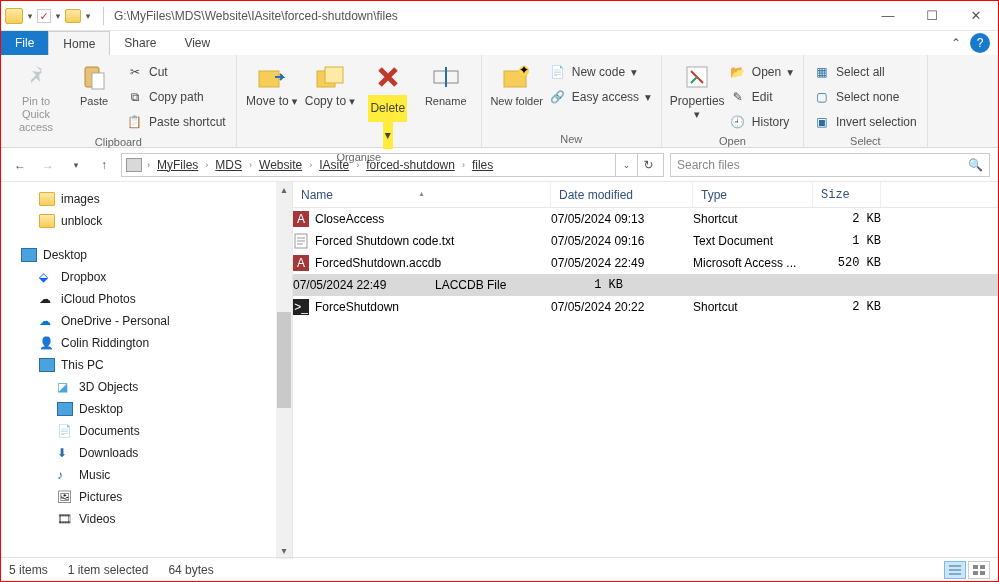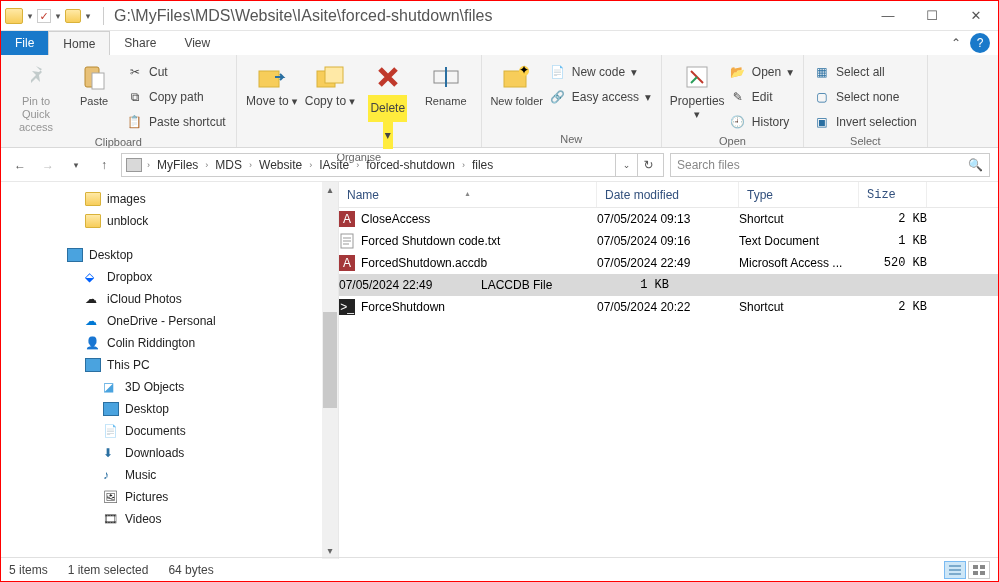--- a/index.html
+++ b/index.html
@@ -5,21 +5,21 @@
 * { margin: 0; padding: 0; box-sizing: border-box; font-family: "Segoe UI", Tahoma, sans-serif; font-size: 12px; }
 body { width: 999px; height: 582px; background: #fff; border: 1px solid red; overflow: hidden; position: relative; }
 
 
 .titlebar { height: 30px; display: flex; align-items: center; background: #fff; border-bottom: 1px solid #e5e5e5; }
 .qat { display: flex; align-items: center; gap: 2px; padding: 0 4px; }
 .qat .folder-ico { width: 18px; height: 16px; background: linear-gradient(#ffe9a6,#f7cd5a); border: 1px solid #d9b23a; border-radius: 2px; }
 .qat .check { width: 14px; height: 14px; border: 1px solid #ccc; color: #c0392b; text-align: center; line-height: 12px; font-size: 11px; }
 .qat .drop { width: 10px; text-align: center; color: #555; font-size: 9px; }
 .titlebar .sep { width: 1px; height: 18px; background: #ccc; margin: 0 6px; }
-.titlebar .path { flex: 1; color: #555; font-size: 16px; padding-left: 4px; }
+.titlebar .path { flex: 1; color: #555; font-size: 12px; padding-left: 4px; }
 .winbtns { display: flex; }
 .winbtns div { width: 44px; height: 30px; text-align: center; line-height: 30px; color: #555; font-size: 13px; }
 
 
 .tabs { height: 24px; display: flex; align-items: stretch; background: #fff; }
 .tab { padding: 0 14px; line-height: 24px; color: #444; cursor: default; }
 .tab.file { background: #1979ca; color: #fff; }
 .tab.active { border: 1px solid #d0d0d0; border-bottom: none; background: #f5f5f5; }
 .tabs .spacer { flex: 1; }
 .tabs .help { width: 20px; height: 20px; margin: 2px 8px 0 0; border-radius: 50%; background: #1979ca; color: #fff; text-align: center; line-height: 20px; font-size: 12px; }
@@ -38,29 +38,29 @@
 .smallbtn { display: flex; align-items: center; gap: 6px; color: #444; font-size: 11.5px; height: 22px; padding: 0 2px; white-space: nowrap; }
 .smallbtn .sico { width: 16px; height: 16px; display: flex; align-items: center; justify-content: center; }
 .highlight-del { background: #ffec3d; padding: 7px 2px; display:inline-block; }
 
 
 .navbar { height: 34px; display: flex; align-items: center; padding: 0 8px; gap: 6px; border-bottom: 1px solid #e8e8e8; }
 .navbtn { width: 22px; height: 22px; text-align: center; line-height: 22px; color: #555; }
 .navbtn.disabled { color: #bbb; }
 .addr { flex: 1; height: 24px; border: 1px solid #ccc; display: flex; align-items: center; padding: 0 4px; gap: 2px; }
 .addr .drv { width: 16px; height: 14px; background: #d9d9d9; border: 1px solid #999; }
-.addr .crumb { color: #333; padding: 0 2px; }
+.addr .crumb { color: #333; padding: 0 2px; text-decoration: underline; }
 .addr .ch { color: #777; font-size: 9px; padding: 0 3px; }
 .addr .tail { margin-left: auto; display: flex; }
 .addr .tail div { width: 22px; text-align: center; color: #555; border-left: 1px solid #ccc; line-height: 22px; }
 .search { width: 320px; height: 24px; border: 1px solid #ccc; display: flex; align-items: center; padding: 0 6px; color: #888; }
 .search .sico { margin-left: auto; color: #555; }
 
 
-.content { display: flex; height: 377px; margin-left: 46px; }
+.content { display: flex; height: 377px; }
 .treepane { width: 292px; border-right: 1px solid #e8e8e8; position: relative; overflow: hidden; }
 .tree { position:absolute; inset:0; overflow:hidden; padding-top: 6px; }
 .tree-row { display: flex; align-items: center; height: 22px; gap: 6px; color: #222; }
 .tree-row .tico { width: 16px; height: 14px; }
 .folder-small { background: linear-gradient(#ffe9a6,#f7cd5a); border: 1px solid #d9b23a; border-radius: 1px; }
 .pc-small { background: #4aa3df; border: 1px solid #2a6fa1; }
 .treepane .scrollbar { position: absolute; right: 0; top: 0; width: 16px; height: 100%; background: #f0f0f0; }
 .treepane .thumb { position: absolute; right: 1px; top: 130px; width: 14px; height: 96px; background: #c9c9c9; }
 .treepane .arr { position: absolute; right: 0; width: 16px; height: 16px; text-align: center; color: #666; font-size: 10px; line-height: 16px; }
 

